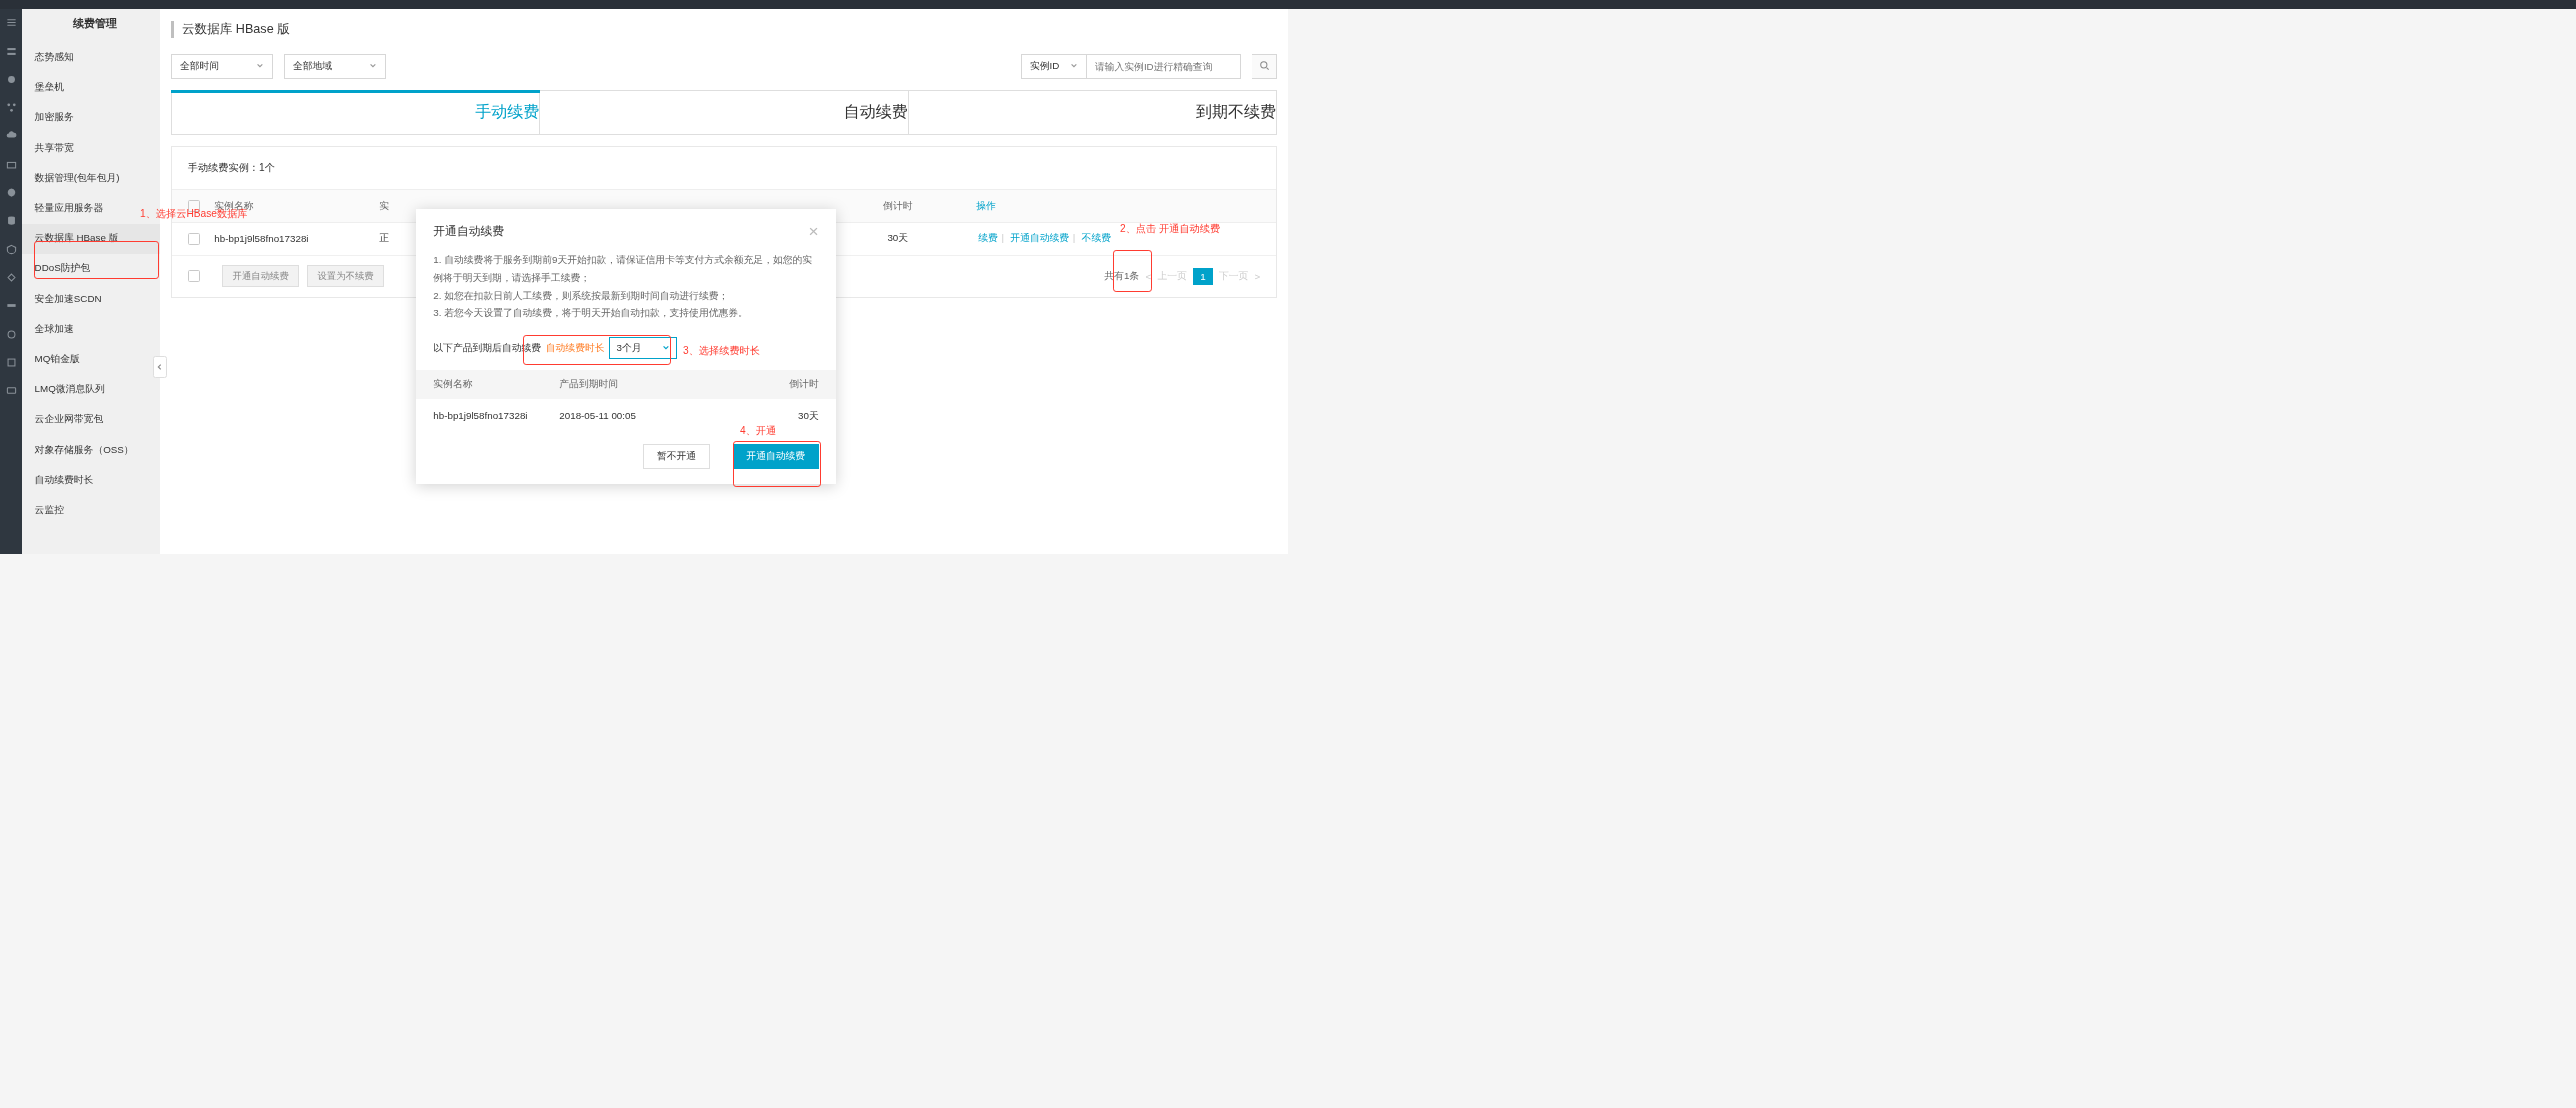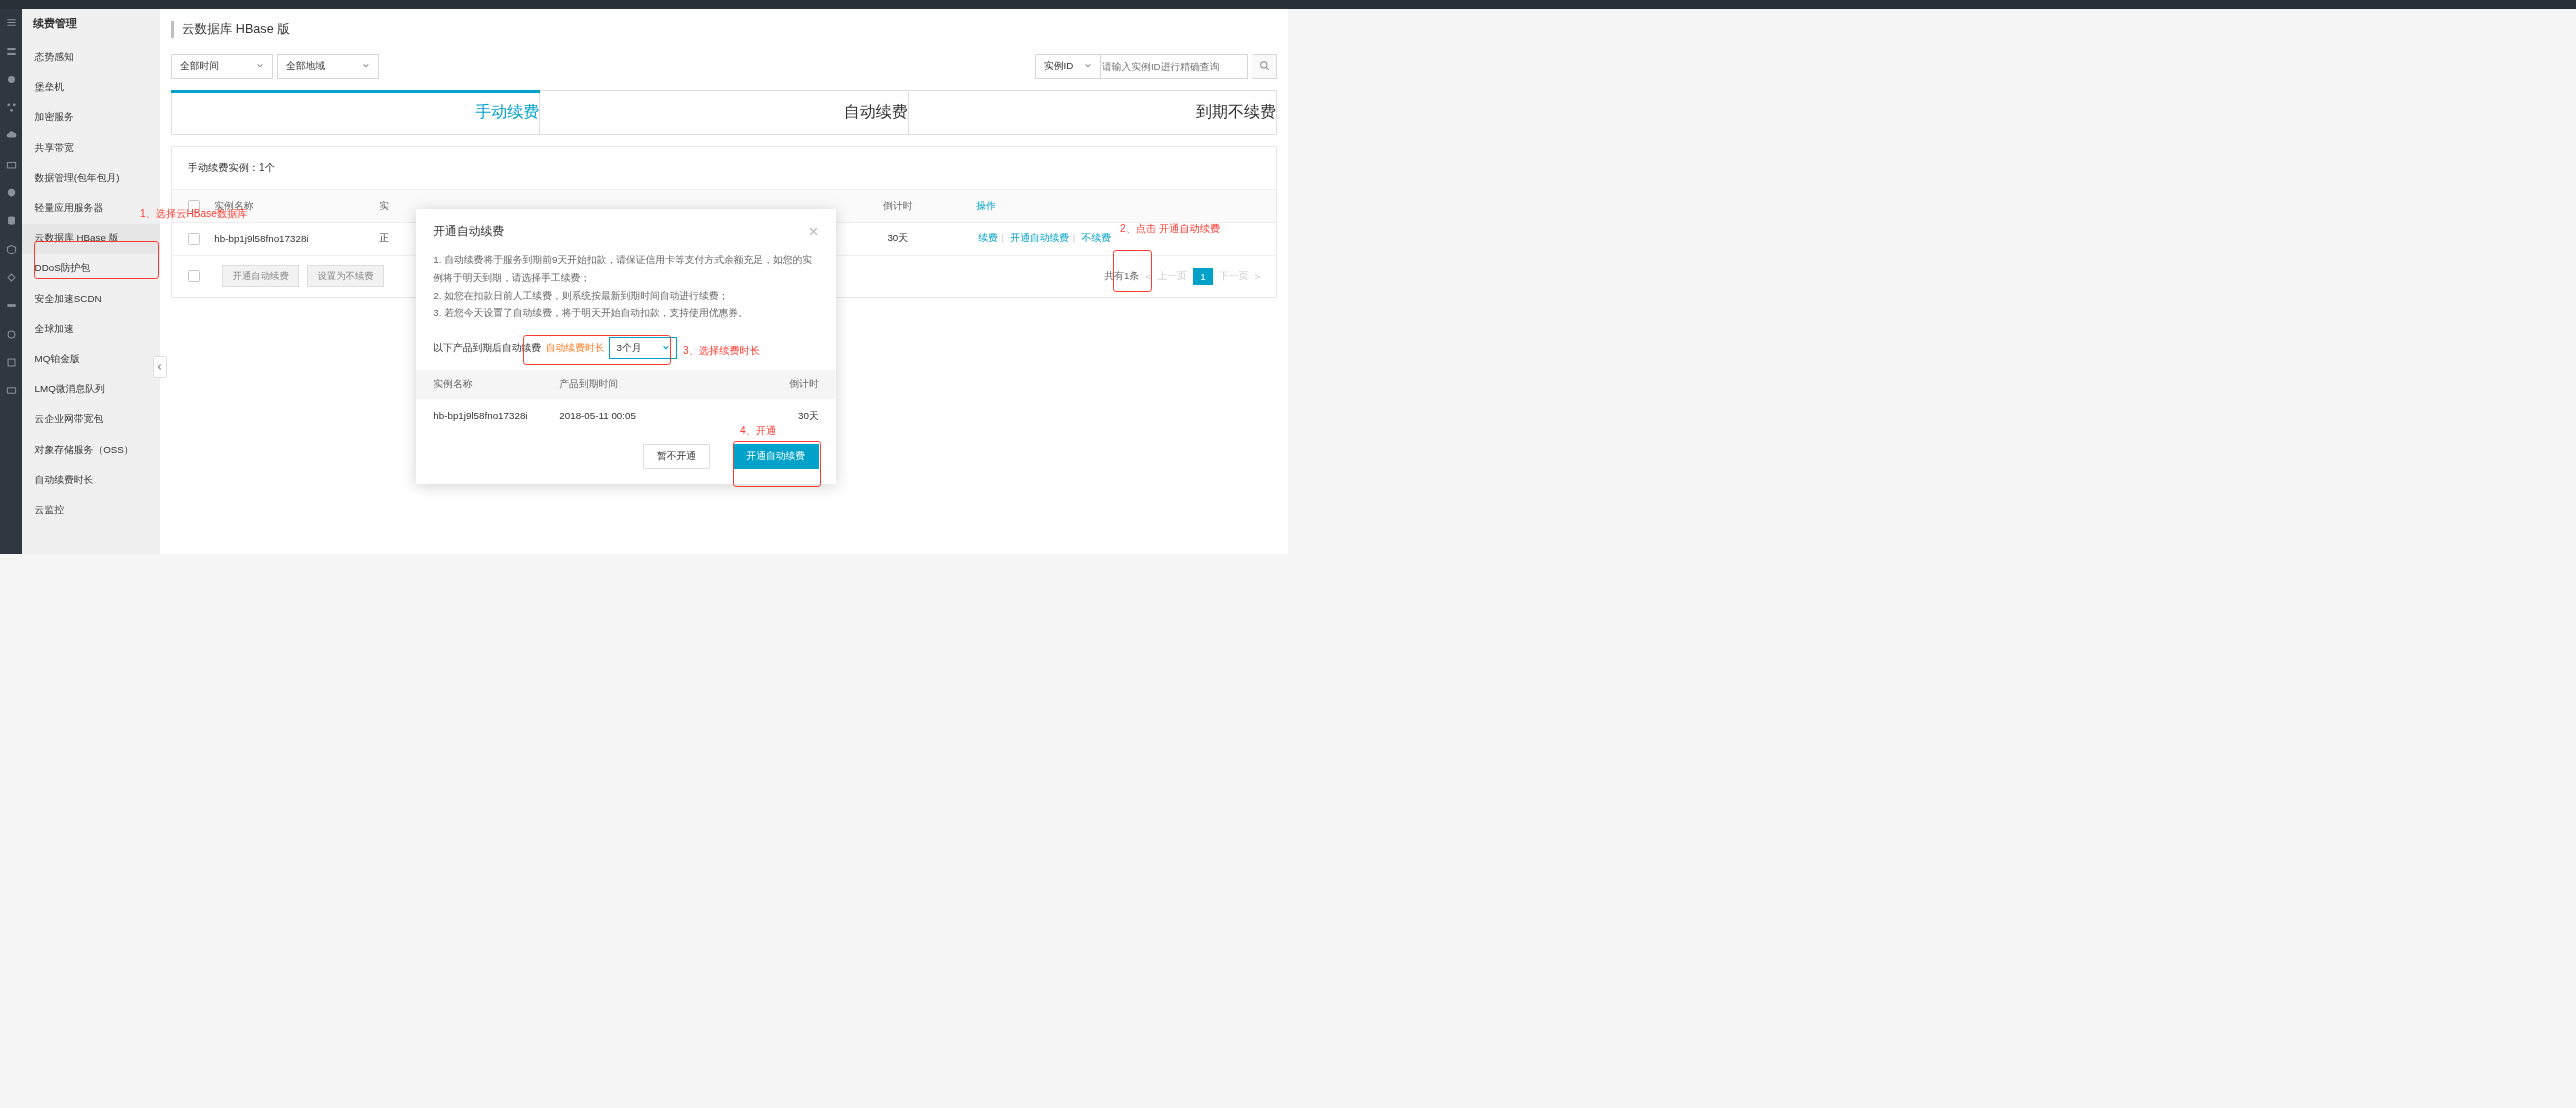--- a/index.html
+++ b/index.html
@@ -9,36 +9,36 @@
 
 .topbar { position: absolute; top: 0; left: 0; right: 0; height: 8.6px; background: #2a3038; z-index: 5; }
 
 
 .icon-rail { width: 22px; background: #2f3740; display: flex; flex-direction: column; padding-top: 17.3px; gap: 17.3px; align-items: center; }
 .icon-rail .ri { width: 11px; height: 11px; opacity: 0.6; color: #c6cdd4; display:flex; align-items:center; justify-content:center; }
 .icon-rail .ri svg { width:11px; height:11px; }
 
 
 .sidebar { width: 138px; background: #f0f0f0; padding-top: 8.6px; position: relative; }
-.sidebar-title { font-size: 11px; font-weight: 600; color: #333; padding: 7.9px 11px 11px; }
+.sidebar-title { font-size: 11px; font-weight: 600; color: #333; padding: 7.9px 11px 11px; margin-left: 40px; }
 .sidebar-item { padding: 8.6px 12.6px; font-size: 9.8px; color: #333; cursor: pointer; position: relative; }
 .sidebar-item.active { background: #e6e6e6; }
 .red-box-1 { position: absolute; border: 1.6px solid #ff3b30; border-radius: 3.1px; }
 .red-box-1.sb { left: 34px; top: 241px; width: 125px; height: 38px; }
 
 
 .collapse-handle { position: absolute; left: 153px; top: 356px; width: 14px; height: 22px; background: #fff; border: 0.8px solid #dedede; border-radius: 2.4px; display:flex;align-items:center;justify-content:center; color:#888; z-index: 3; }
 
 
 .main { flex: 1; padding: 8.6px 0 0 0; background: #fff; overflow: hidden; position: relative; }
 .page-header { display:flex; align-items:center; padding: 12.6px 11px 15.7px; }
 .page-header .bar { width: 3.1px; height: 17.3px; background: #bfbfbf; margin-right: 7.9px; }
 .page-header h1 { font-size: 12.6px; font-weight: 400; color: #333; }
 
-.filter-row { display:flex; align-items:center; padding: 0 11px 11px; gap: 4px; }
+.filter-row { display:flex; align-items:center; padding: 0 11px 11px; gap: 11px; }
 .sel { height: 25px; border: 0.8px solid #d7d7d7; background: #fff; display:flex; align-items:center; padding: 0 7.9px; font-size:9.8px; color:#333; position:relative; min-width: 102px; justify-content:space-between; }
 .sel .chev { color:#999; }
 .spacer { flex: 1; }
 .search-sel { min-width: 66px; }
 .search-input { height: 25px; width: 154px; border: 0.8px solid #d7d7d7; border-left: none; padding: 0 7.9px; font-size:9.8px; color:#999; display:flex; align-items:center; }
 .search-btn { height:25px; width:25px; border:0.8px solid #d7d7d7; border-left:none; background:#fafafa; display:flex;align-items:center;justify-content:center; color:#888; }
 
 .tabs { display:flex; border:0.8px solid #dedede; margin: 0 11px; }
 .tab { flex:1; text-align:right; padding: 11px 0; font-size:16px; color:#333; border-right:0.8px solid #dedede; position:relative; }
 .tab:last-child { border-right:none; }

